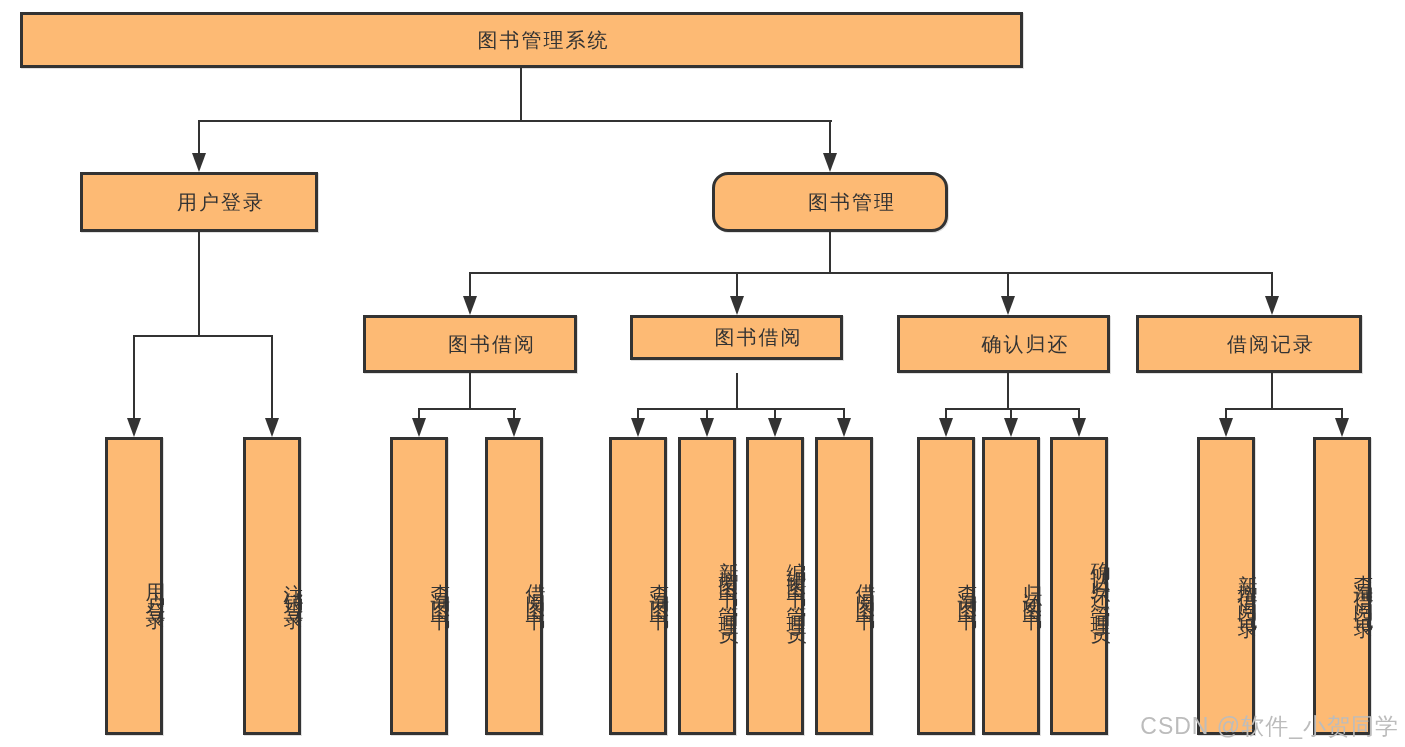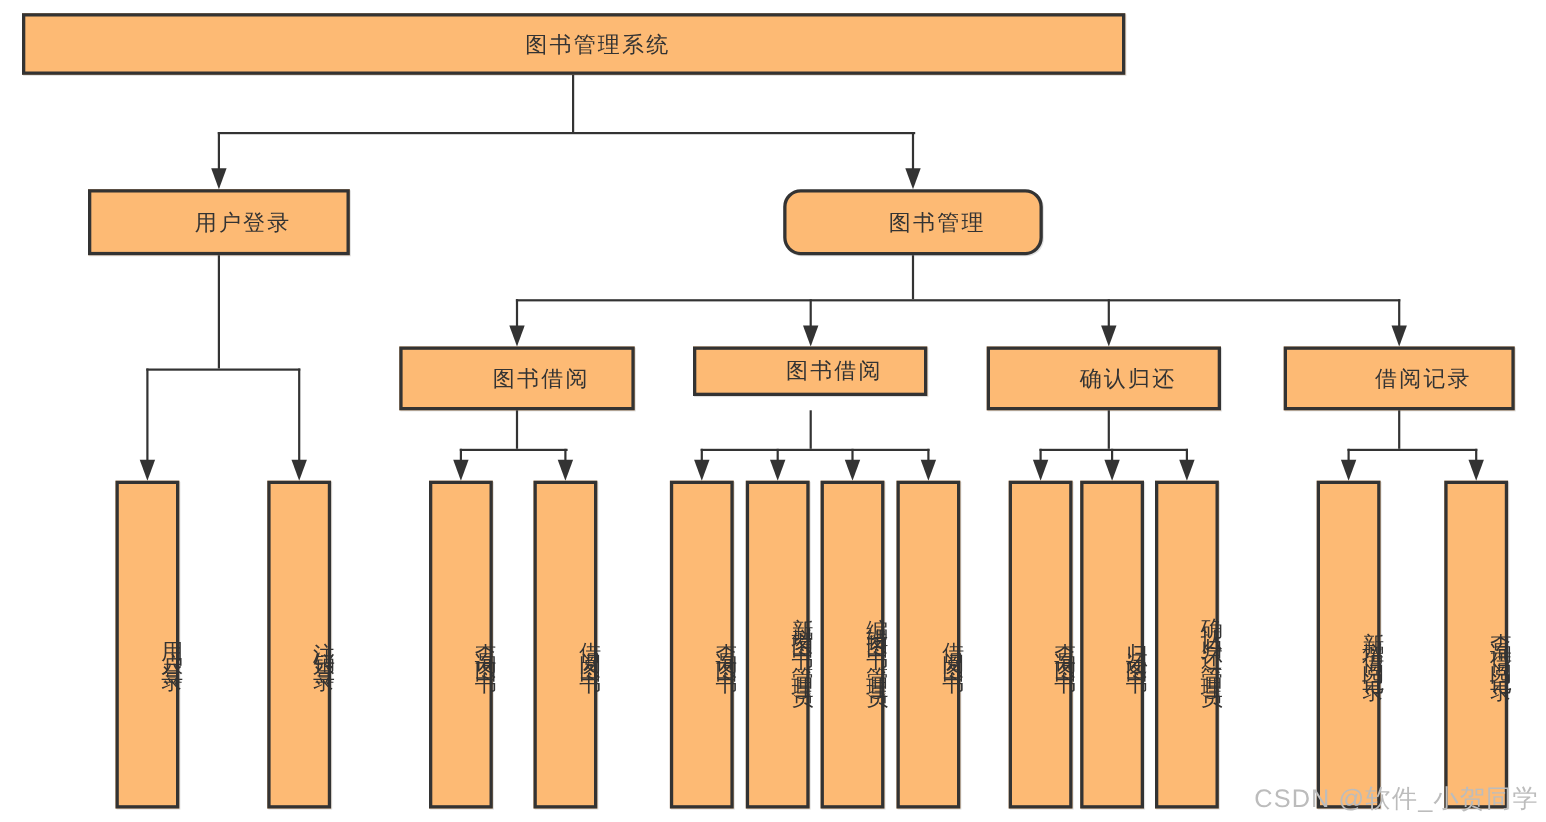--- a/index.html
+++ b/index.html
@@ -100,21 +100,21 @@
 
   <div class="box" style="left:363px; top:315px; width:214px; height:58px;">
     <span class="h-label">图书借阅</span>
   </div>
   <div class="box" style="left:630px; top:315px; width:213px; height:45px;">
     <span class="h-label">图书借阅</span>
   </div>
   <div class="box" style="left:897px; top:315px; width:213px; height:58px;">
     <span class="h-label">确认归还</span>
   </div>
-  <div class="box" style="left:1167px; top:315px; width:210px; height:58px;">
+  <div class="box" style="left:1136px; top:315px; width:226px; height:58px;">
     <span class="h-label">借阅记录</span>
   </div>
 
   <div class="vline" style="left:469px; top:373px; height:35px;"></div>
   <div class="hline" style="left:418px; top:408px; width:98px;"></div>
   <div class="vline" style="left:418px; top:408px; height:12px;"></div>
   <div class="arrow" style="left:412px; top:418px;"></div>
   <div class="vline" style="left:513px; top:408px; height:12px;"></div>
   <div class="arrow" style="left:507px; top:418px;"></div>
 

